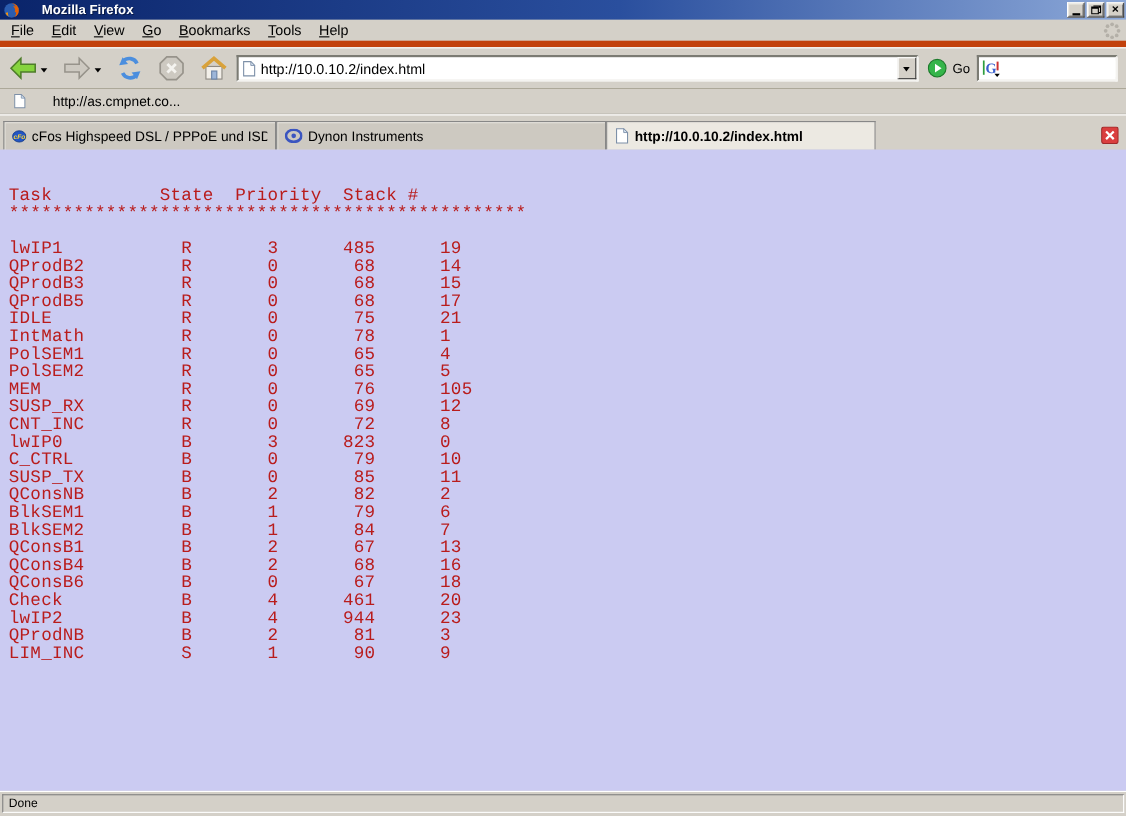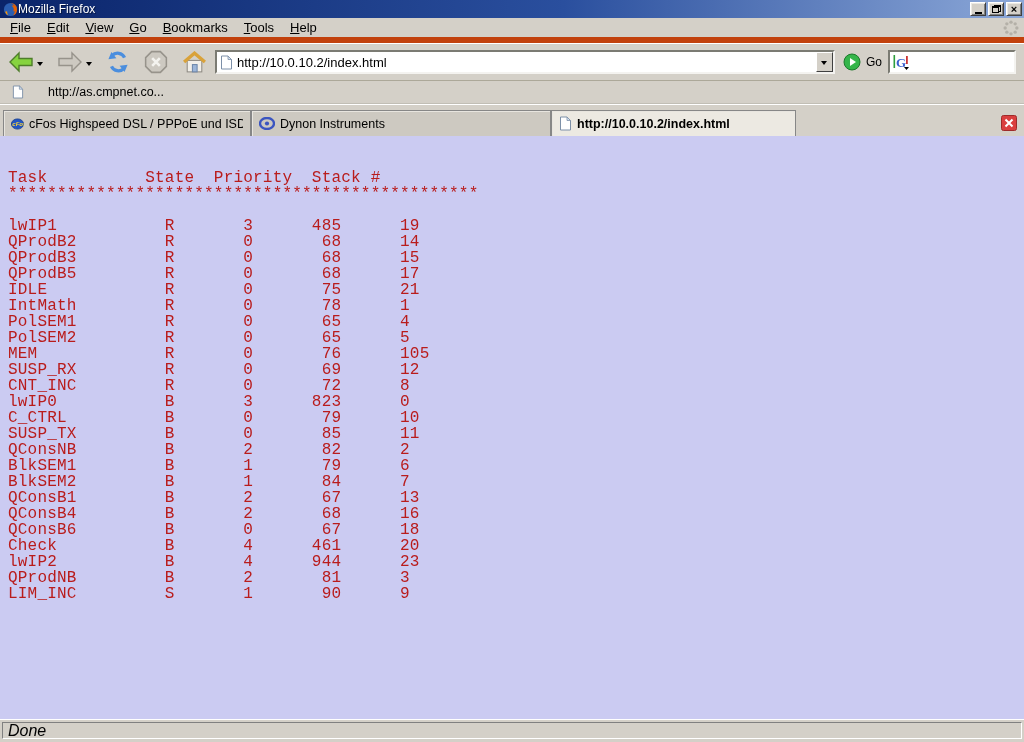--- a/index.html
+++ b/index.html
@@ -4,21 +4,21 @@
 <style>
   * { box-sizing: border-box; margin: 0; padding: 0; }
   html,body { width:1024px; height:742px; }
   body { font-family:"Liberation Sans",sans-serif; background:#d4d0c8; overflow:hidden; }
   .window { width:1024px; height:742px; display:flex; flex-direction:column; }
 
   
   .titlebar { height:18px; flex:0 0 18px; background:linear-gradient(to right,#0a246a 0%,#2a4f9e 55%,#8ca8d8 100%);
               display:flex; align-items:center; padding:0 2px; }
   .titlebar .fx-icon { width:15px; height:15px; margin-left:1px; }
-  .title-text { color:#fff; font-weight:normal; font-size:12px; margin-left:0; flex:1;
+  .title-text { color:#fff; font-weight:bold; font-size:12px; margin-left:20px; flex:1;
                 text-shadow:1px 1px 0 rgba(0,0,0,.4); white-space:nowrap; }
   .win-btn { width:16px; height:14px; background:#d4d0c8; margin-left:2px; flex:0 0 16px;
              border:1px solid; border-color:#fff #404040 #404040 #fff;
              box-shadow:inset 1px 1px 0 #ece9e2, inset -1px -1px 0 #808080;
              display:flex; align-items:center; justify-content:center; position:relative; }
   .glyph-min { width:7px; height:2px; background:#000; margin-top:7px; }
   .glyph-restore { position:relative; width:9px; height:8px; }
   .glyph-restore::before { content:""; position:absolute; top:0; right:0; width:5px; height:4px;
              border:1px solid #000; border-top-width:2px; }
   .glyph-restore::after { content:""; position:absolute; bottom:0; left:0; width:5px; height:4px;
@@ -76,21 +76,21 @@
   
   .content { flex:1; background:#cbcbf2; padding:6px 0 0 8px; overflow:hidden; color:#000; }
   .page-hits { font-family:"Liberation Serif","DejaVu Serif",serif; font-size:16px; margin-top:6px; }
   .task-table { font-family:"Liberation Mono","DejaVu Sans Mono",monospace; font-size:16px;
                 letter-spacing:0.2px; line-height:16px; margin-top:28px; color:#b91c1c; }
 
   
   .statusbar { height:23px; flex:0 0 23px; background:#d4d0c8; border-top:1px solid #fff;
                display:flex; align-items:stretch; padding:2px 2px 3px 2px; }
   .status-field { flex:1; border:1px solid; border-color:#808080 #fff #fff #808080;
-               font-size:16px; display:flex; align-items:center; padding-left:5px; color:#000;font-style:italic; }
+               font-size:11px; display:flex; align-items:center; padding-left:5px; color:#000; }
 </style>
 </head>
 <body>
 
 <div class="window">
 
   <div class="titlebar">
     <svg class="fx-icon" viewBox="0 0 16 16">
       <circle cx="8" cy="8" r="7" fill="#2a5db0"></circle>
       <path d="M8 1 a7 7 0 0 1 7 7 a7 7 0 0 1 -4.2 6.4 a8 8 0 0 0 1.7-5.2 c-.4.5-.9.8-1.5.9 a5.2 5.2 0 0 0 -1.6-6.1 c1-.3 2-.1 2.9.3 A7 7 0 0 0 8 1z" fill="#e66000"></path>

